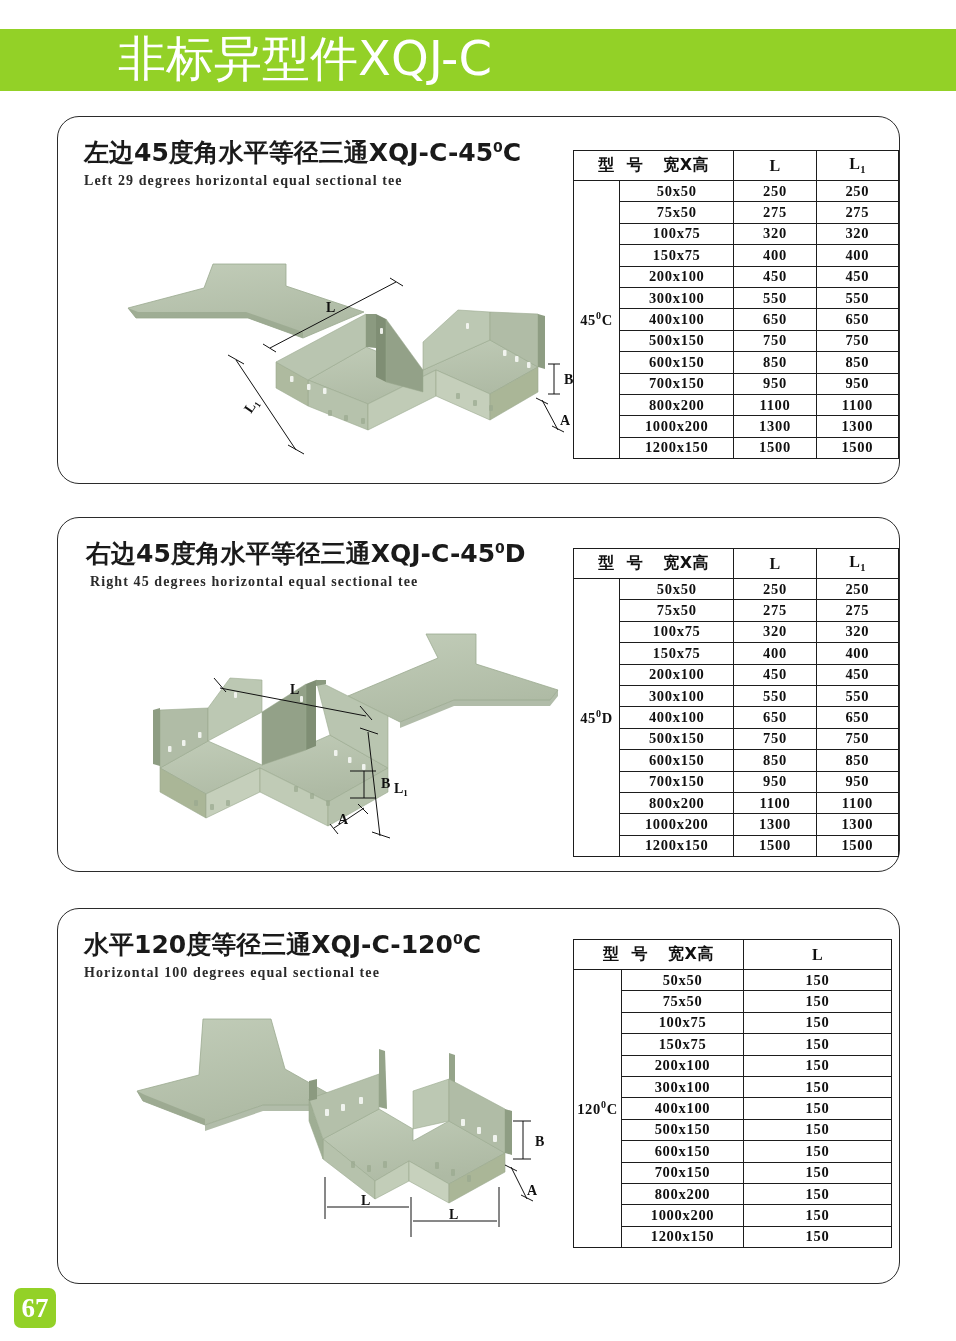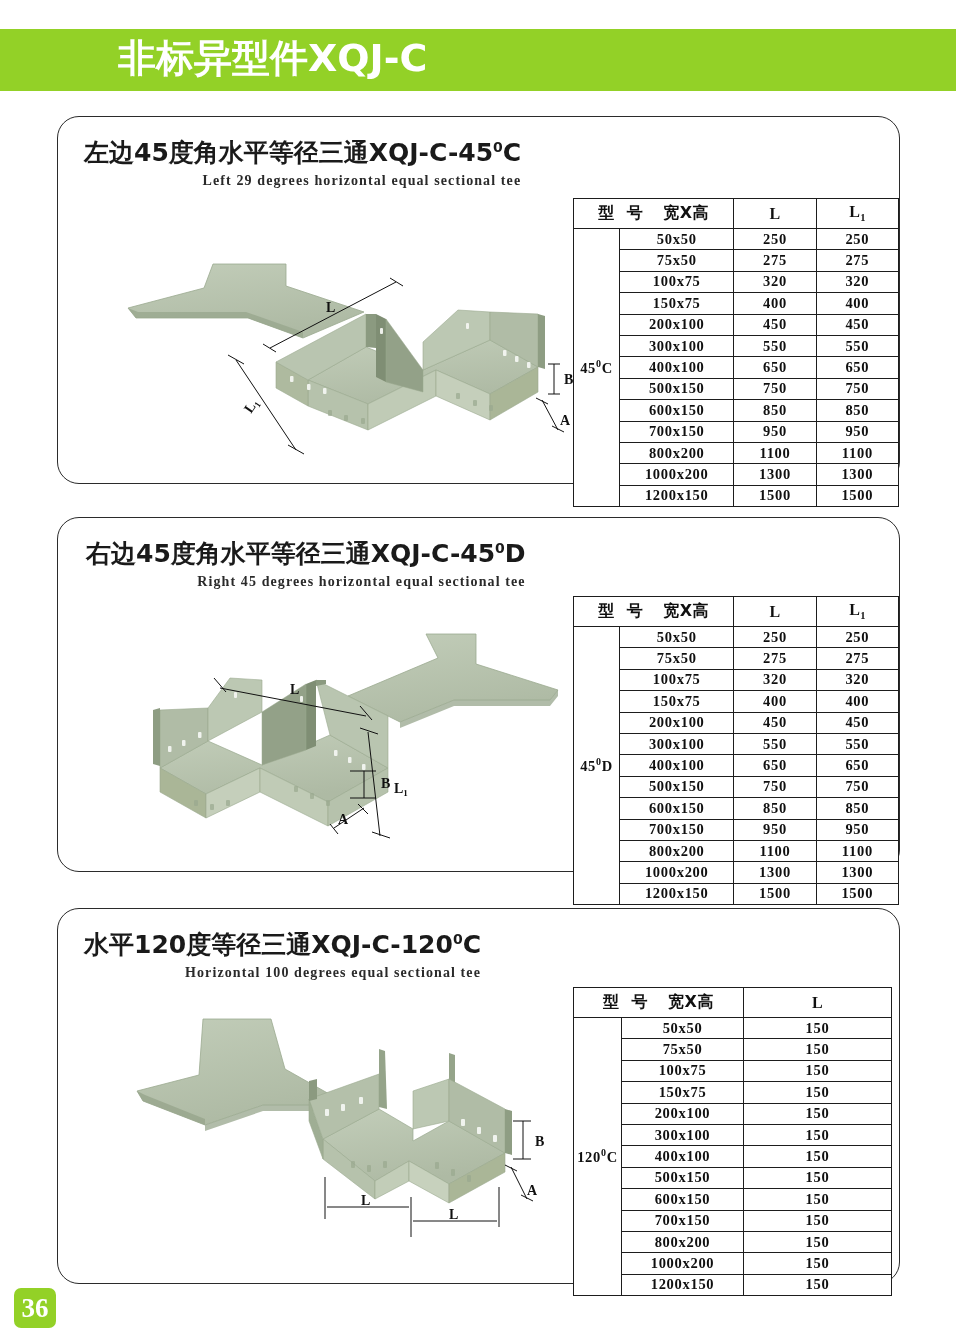--- a/index.html
+++ b/index.html
@@ -19,40 +19,40 @@
     left: 0; top: 29px;
     width: 956px; height: 62px;
     background: #93d127;
   }
   .banner-title {
     position: absolute;
     left: 118px; top: 50%;
     transform: translateY(-52%);
     color: #ffffff;
     font-family: "DejaVu Sans", "Liberation Sans", sans-serif;
-    font-weight: bold;
-    font-size: 38px;
+    font-weight: normal;
+    font-size: 48px;
     letter-spacing: 0px;
     white-space: nowrap;
   }
 
   
   .card {
     position: absolute;
     left: 57px;
     width: 843px;
     border: 1.6px solid #2b2b2b;
     border-radius: 22px;
     background: #ffffff;
   }
   #card-1 { top: 116px;  height: 368px; }
   #card-2 { top: 517px;  height: 355px; }
   #card-3 { top: 908px;  height: 376px; }
 
-  .titles { position: absolute; left: 26px; top: 22px; text-align: right; }
+  .titles { position: absolute; left: 26px; top: 22px; }
   .title-cn {
     font-family: "DejaVu Sans", "Liberation Sans", sans-serif;
     font-weight: bold;
     font-size: 25px;
     color: #1a1a1a;
     white-space: nowrap;
     line-height: 1.1;
   }
   .title-cn sup { font-size: 14px; vertical-align: super; font-weight: bold; }
   .title-en {
@@ -68,21 +68,20 @@
   #card-2 .title-en { margin-left: 4px; }
   #card-3 .titles { left: 26px; }
 
   
   .spec-table {
     position: absolute;
     border-collapse: collapse;
     font-family: "Liberation Serif", "DejaVu Serif", serif;
     font-weight: bold;
     background: #fff;
-    margin-top: 48px;
   }
   #table-1 { left: 515px; top: 33px; }
   #table-2 { left: 515px; top: 30px; }
   #table-3 { left: 515px; top: 30px; }
 
   .spec-table td, .spec-table th {
     border: 1.3px solid #1d1d1d;
     text-align: center;
     font-size: 14.5px;
     color: #101010;
@@ -623,13 +622,13 @@
           <td class="c-len-wide">150</td>
         </tr>
       <tr>
           <td class="c-size">1200x150</td>
           <td class="c-len-wide">150</td>
         </tr>
     </tbody>
   </table>
 </div>
 
-<div class="page-badge">36</div>
+<div class="page-badge">67</div>
 
 </body></html>

